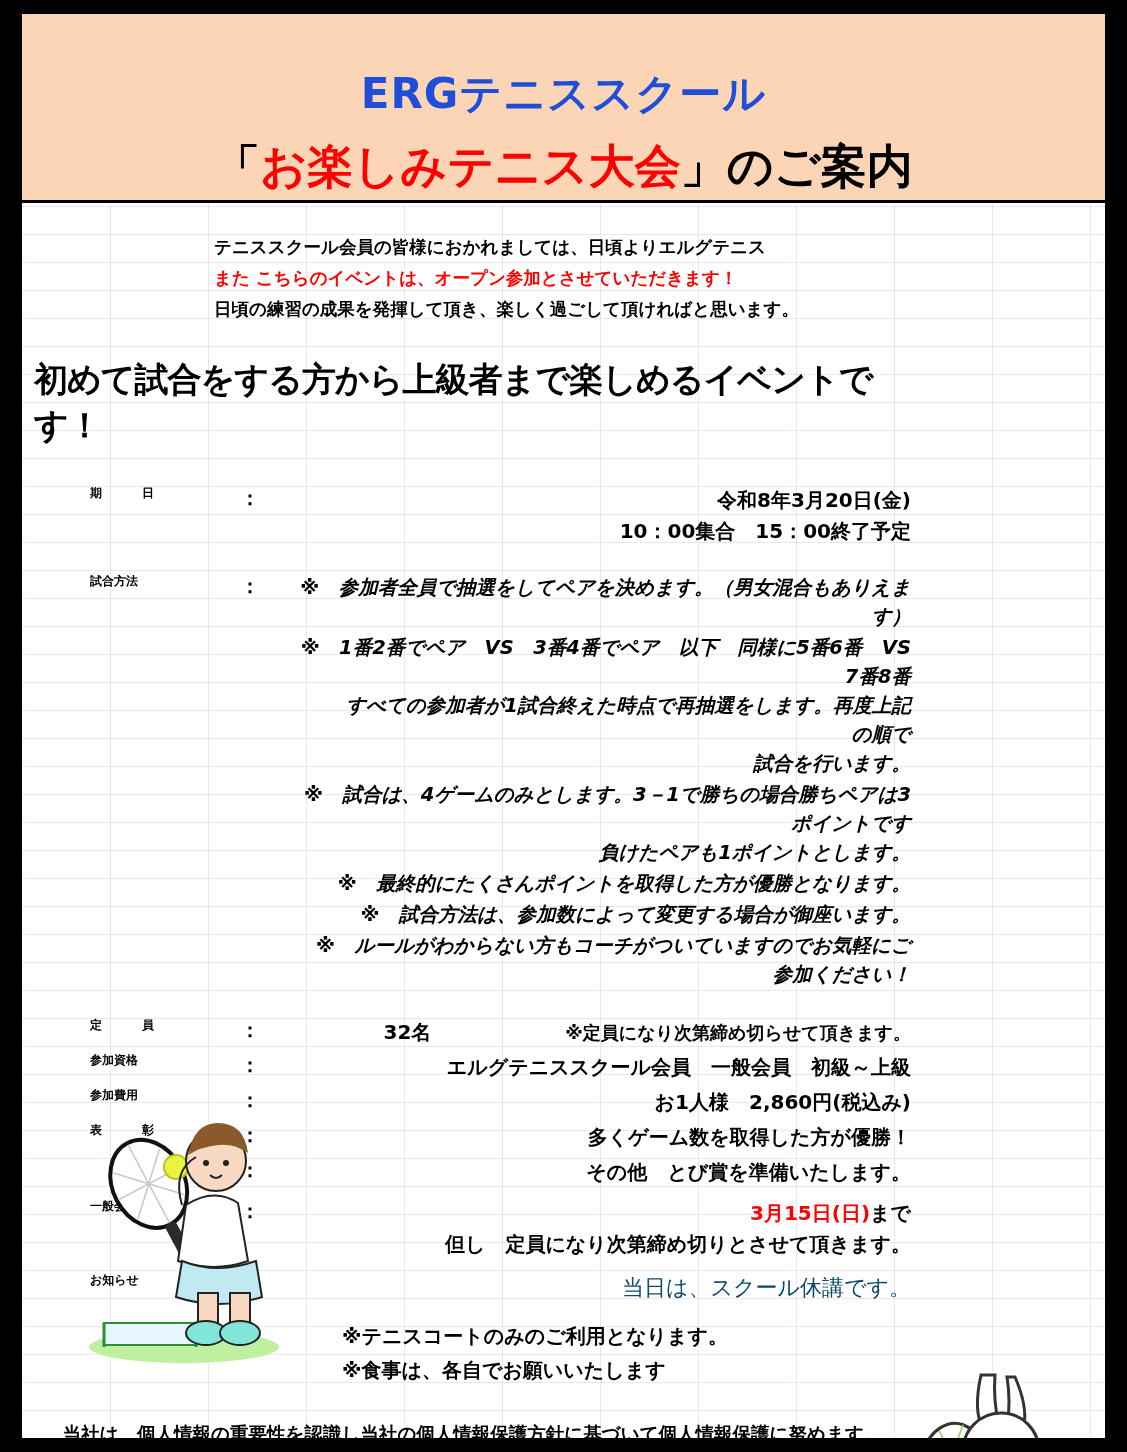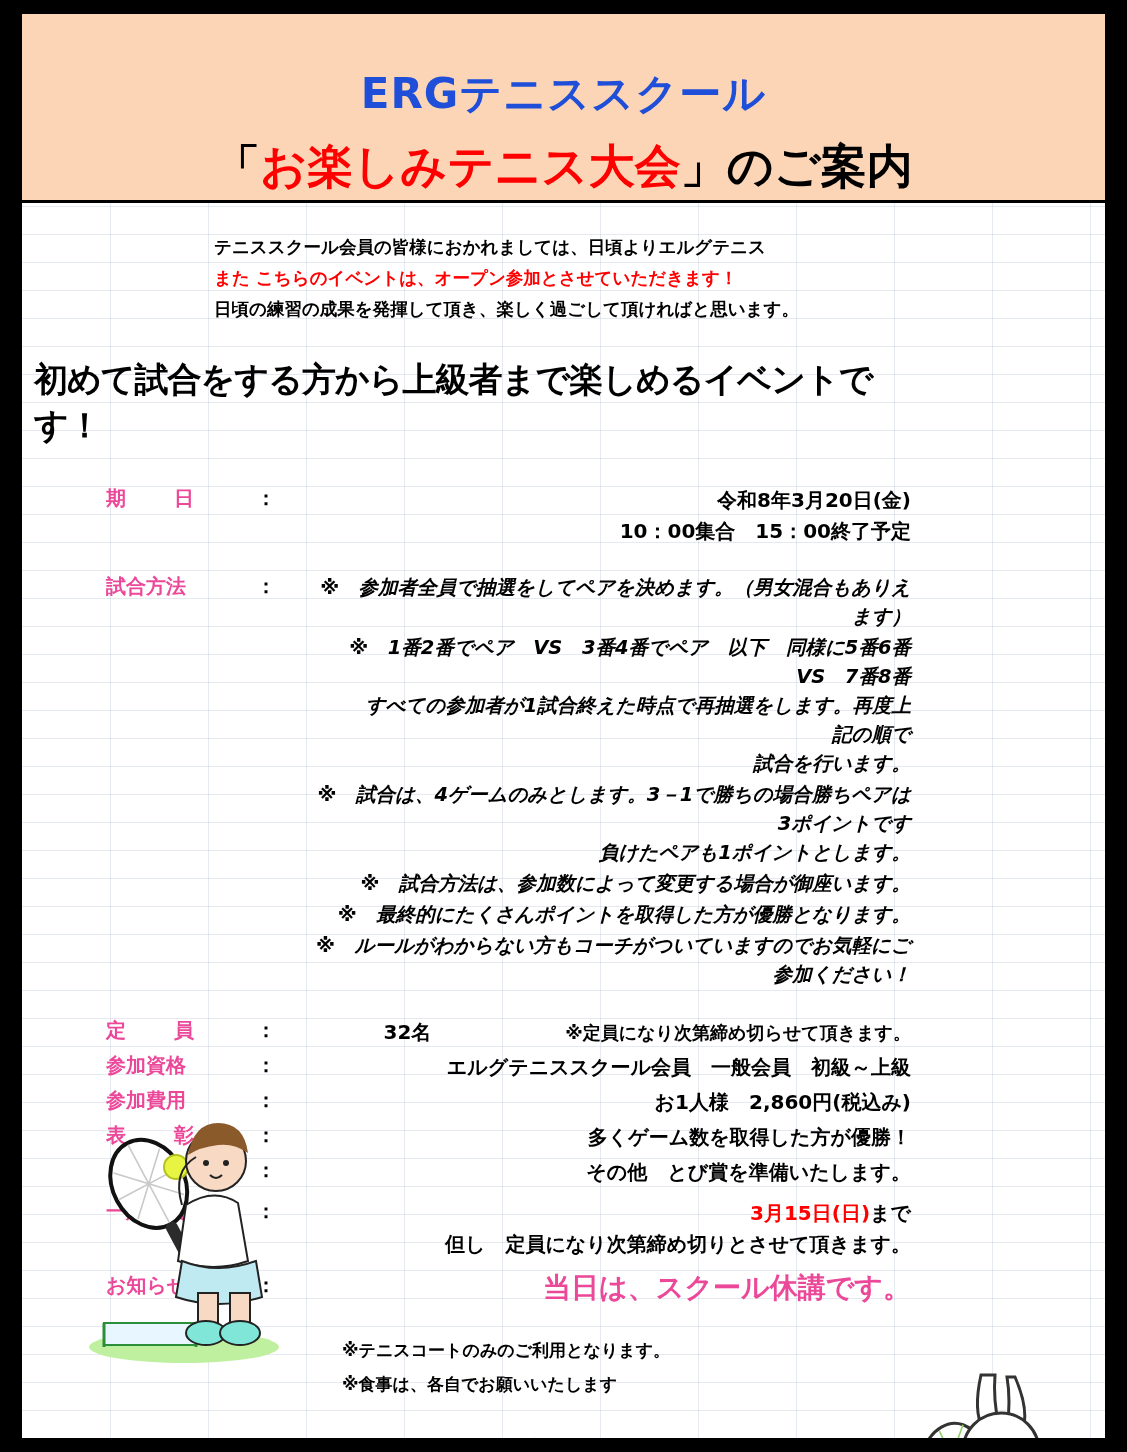--- a/index.html
+++ b/index.html
@@ -103,25 +103,25 @@
     margin-top: 36px;
     position: relative;
   }
   .row {
     display: flex;
     align-items: flex-start;
     margin-bottom: 4px;
   }
   .row .label {
     width: 150px;
-    margin-left: 72px;
-    font-size: 20px;
-    font-weight: bold;
-    font-family: "DejaVu Sans", sans-serif;
-    color: #ec4899;
+    margin-left: 56px;
+    font-size: 12px;
+    font-weight: bold;
+    font-family: "DejaVu Sans", sans-serif;
+    color: #000000;
     text-align: justify;
     letter-spacing: 0px;
   }
   .row .label.spaced {
     letter-spacing: 14px;
   }
   .row .colon {
     width: 60px;
     font-size: 20px;
     font-weight: bold;
@@ -143,29 +143,29 @@
   .bullet {
     font-size: 19.5px;
     line-height: 29px;
     font-weight: bold;
     font-family: "DejaVu Sans", sans-serif;
     margin-bottom: 2px;
     font-style: italic;
   }
   .bullet .cont { display: block; padding-left: 30px; }
   .big-red {
-    color: #ec4899;
-    font-size: 28px;
-    font-weight: bold;
+    color: #0c4a6e;
+    font-size: 22px;
+    font-weight: normal;
     font-family: "DejaVu Sans", sans-serif;
   }
   .notes {
     margin-left: 308px;
-    margin-top: 30px;
-    font-size: 17px;
+    margin-top: 16px;
+    font-size: 20px;
     font-weight: bold;
     font-family: "DejaVu Sans", sans-serif;
     line-height: 34px;
   }
   #privacy {
     margin-top: 34px;
     text-align: center;
     font-size: 18.5px;
     font-weight: bold;
     font-family: "DejaVu Sans", sans-serif;
@@ -281,24 +281,24 @@
             <div class="bullet">
               <span>※　1番2番でペア　VS　3番4番でペア　以下　同様に5番6番　VS　7番8番</span>
               <span class="cont">すべての参加者が1試合終えた時点で再抽選をします。再度上記の順で</span>
               <span class="cont">試合を行います。</span>
             </div>
             <div class="bullet">
               <span>※　試合は、4ゲームのみとします。3－1で勝ちの場合勝ちペアは3ポイントです</span>
               <span class="cont">負けたペアも1ポイントとします。</span>
             </div>
             <div class="bullet">
+              <span>※　最終的にたくさんポイントを取得した方が優勝となります。</span>
+            </div>
+            <div class="bullet">
               <span>※　試合方法は、参加数によって変更する場合が御座います。</span>
-            </div>
-            <div class="bullet">
-              <span>※　最終的にたくさんポイントを取得した方が優勝となります。</span>
             </div>
             <div class="bullet">
               <span>※　ルールがわからない方もコーチがついていますのでお気軽にご参加ください！</span>
             </div>
           </div>
         </div>
 
         <div class="row" style="margin-top:26px;">
           <div class="label spaced">定　員</div>
           <div class="colon">：</div>

